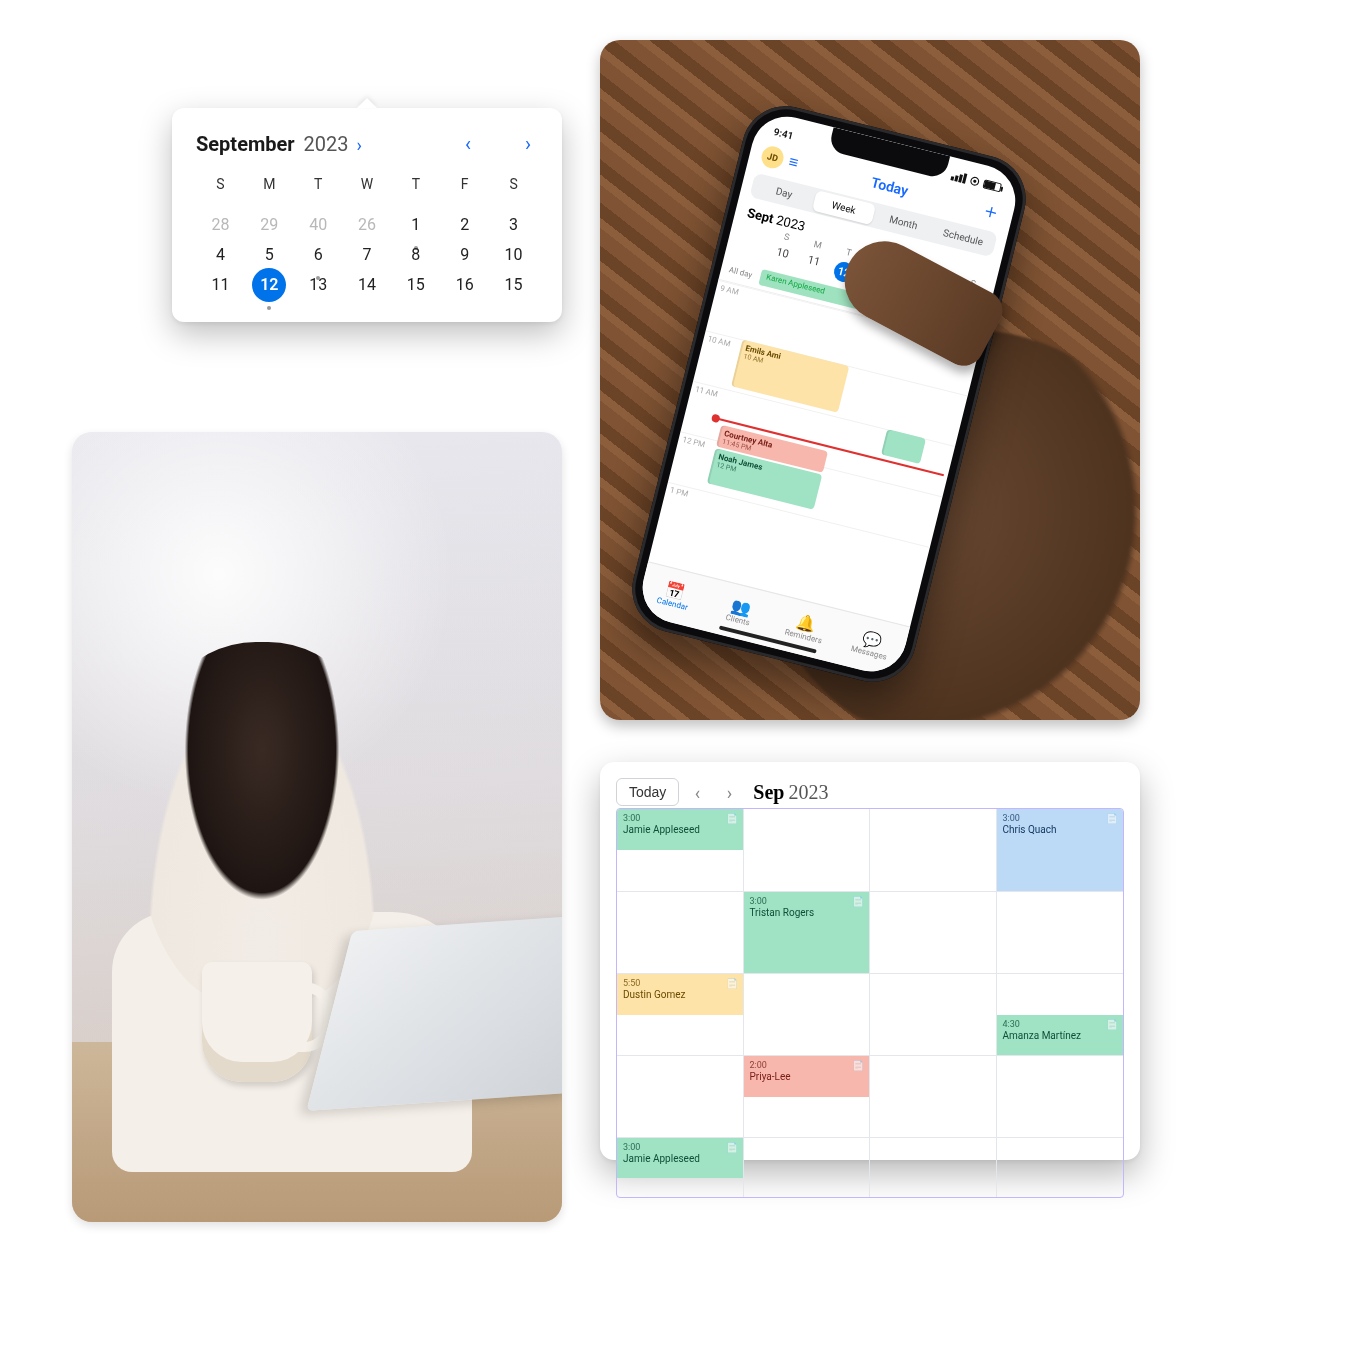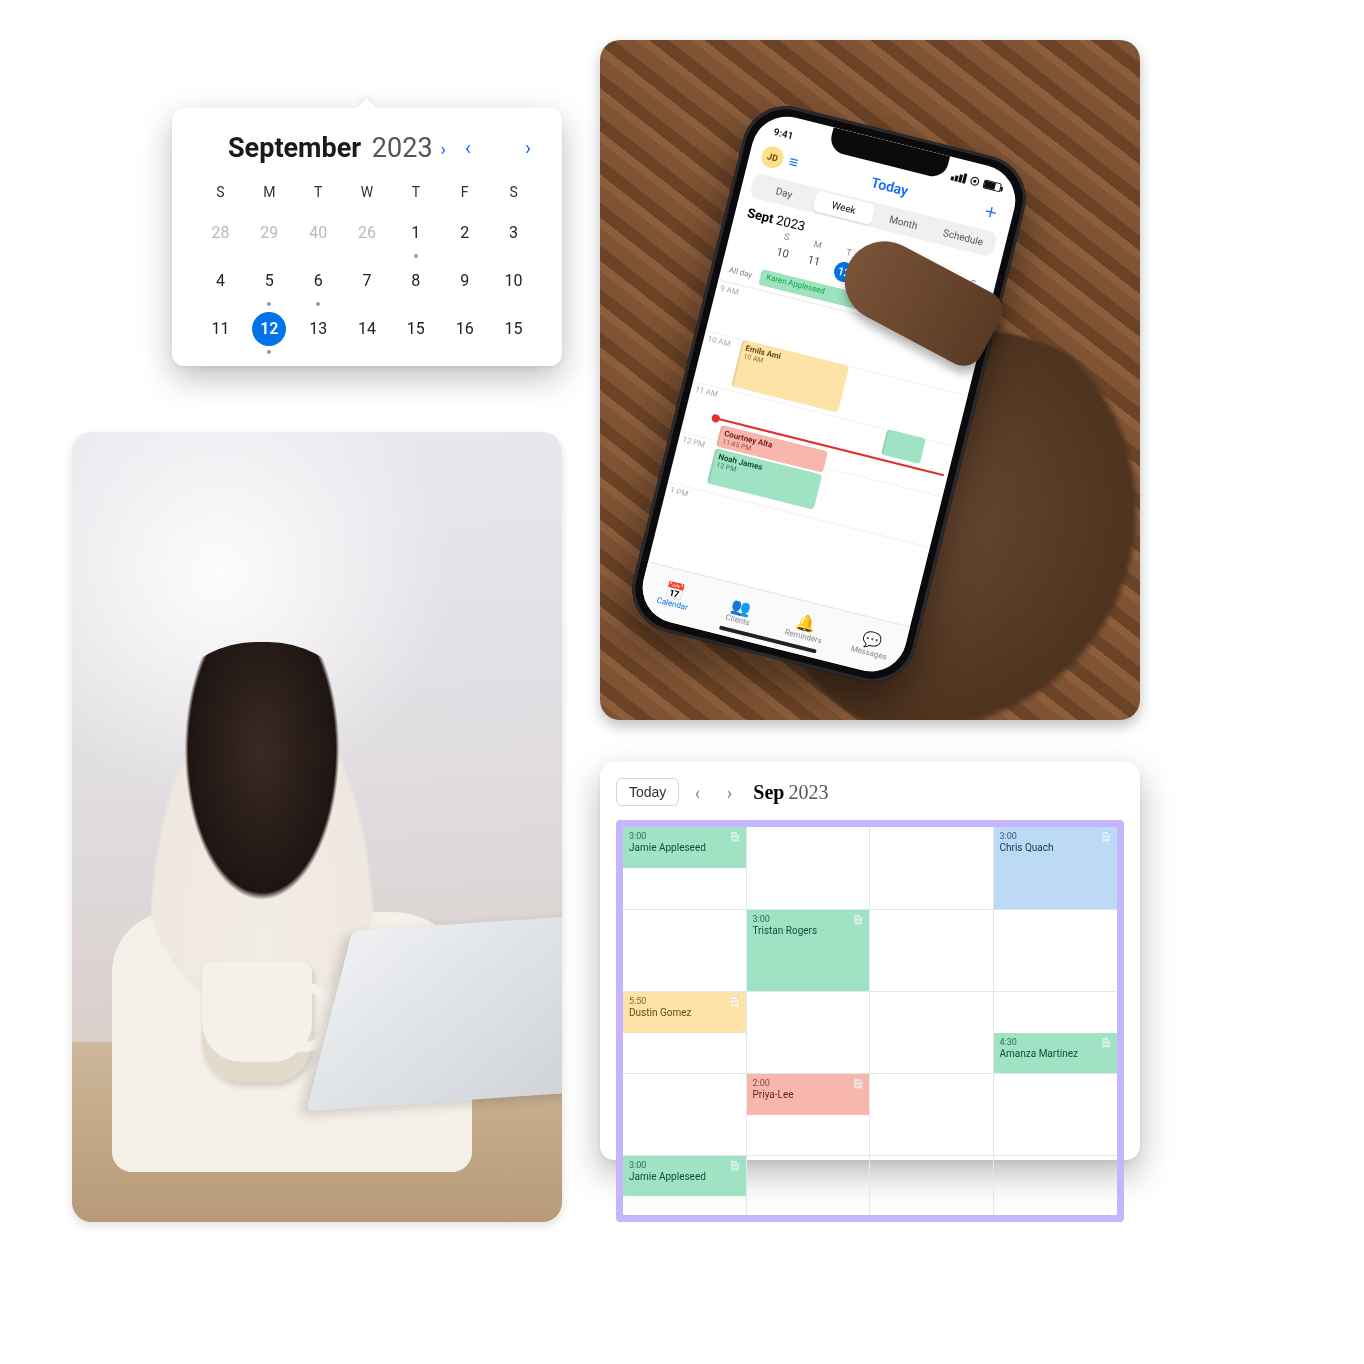--- a/index.html
+++ b/index.html
@@ -17,29 +17,29 @@
     padding: 24px 24px 22px 24px;
   }
   .popover::before {
     content: "";
     position: absolute; top: -10px; left: 50%; margin-left: -10px;
     width: 0; height: 0; border-left: 10px solid transparent; border-right: 10px solid transparent;
     border-bottom: 10px solid #fff;
     filter: drop-shadow(0 -2px 2px rgba(0,0,0,0.08));
   }
   .pop-head { display: flex; align-items: center; }
-  .pop-title { font-size: 27px; color: #1a1a1a; margin-left: 32px; }
+  .pop-title { font-size: 20px; color: #1a1a1a; }
   .pop-title b { font-weight: 700; }
   .pop-title span.yr { font-weight: 400; color: #555; margin-left: 4px;}
   .pop-chev { color: #1769ff; font-size: 18px; margin-left: 8px; cursor: pointer; }
   .pop-nav { margin-left: auto; display: flex; gap: 40px; }
   .pop-nav-btn { color: #1769ff; font-size: 20px; cursor: pointer; width: 20px; text-align: center; }
   .dow { display: grid; grid-template-columns: repeat(7, 1fr); margin-top: 20px; }
   .dow div { text-align: center; font-size: 14px; color: #333; }
-  .grid { display: grid; grid-template-columns: repeat(7, 1fr); row-gap: 18px; margin-top: 18px; }
+  .grid { display: grid; grid-template-columns: repeat(7, 1fr); margin-top: 18px; }
   .cell { position: relative; text-align: center; font-size: 16px; color: #222; height: 30px; line-height: 30px; cursor: pointer;}
   .cell.mute { color: #b8b8b8; }
   .cell.sel span.num {
     display: inline-flex; width: 34px; height: 34px; border-radius: 50%;
     background: #0073ea; color: #fff; align-items: center; justify-content: center;
     font-weight: 600; margin-top: -2px;
   }
   .cell .dot { position: absolute; left: 50%; transform: translateX(-50%); bottom: -10px;
     width: 4px; height: 4px; border-radius: 50%; background: #999; }
 
@@ -178,21 +178,21 @@
     background:#fff; border-radius: 14px;
     box-shadow: 0 2px 4px rgba(0,0,0,0.06), 0 14px 34px rgba(0,0,0,0.28);
     padding: 16px 16px 12px;
   }
   .wv-head{ display:flex; align-items:center; gap:4px;}
   .wv-today-btn{ border:1px solid #d0d4d9; background:#fff; border-radius:6px; padding:5px 12px; font-size:14px; color:#333; cursor:pointer;}
   .wv-chev{ width:28px; text-align:center; color:#888; font-size:18px; cursor:pointer;}
   .wv-title{ font-size:20px; margin-left:6px;font-family:Liberation Serif, serif;}
   .wv-title b{ font-weight:700;}
   .wv-title .yr{ color:#555; font-weight:400; margin-left:4px;}
-  .wv-grid{ margin-top:14px; border:7px solid #c4b5fd; border-radius:4px; overflow:hidden;}
+  .wv-grid{ margin-top:2px; border:1px solid #c4b5fd; border-radius:4px; overflow:hidden;}
   .wv-row{ display:grid; grid-template-columns: 1fr 1fr 1fr 1fr; }
   .wv-row + .wv-row .wv-cell { border-top:1px solid #e3e6ea; }
   .wv-cell{ position:relative; height:82px; border-right:1px solid #e3e6ea; }
   .wv-cell:last-child{ border-right:none;}
   .wv-row:last-child .wv-cell{ height:88px; }
   .wv-evt{ position:absolute; left:0; right:0; top:0; bottom:auto; min-height:40px;
     padding:4px 6px; font-size:10px; line-height:1.25;
     display:flex; flex-direction:column; justify-content:flex-start;}
   .wv-evt.h-half{ min-height:40px; height:50%;}
   .wv-evt.h-full{ height:100%;}

